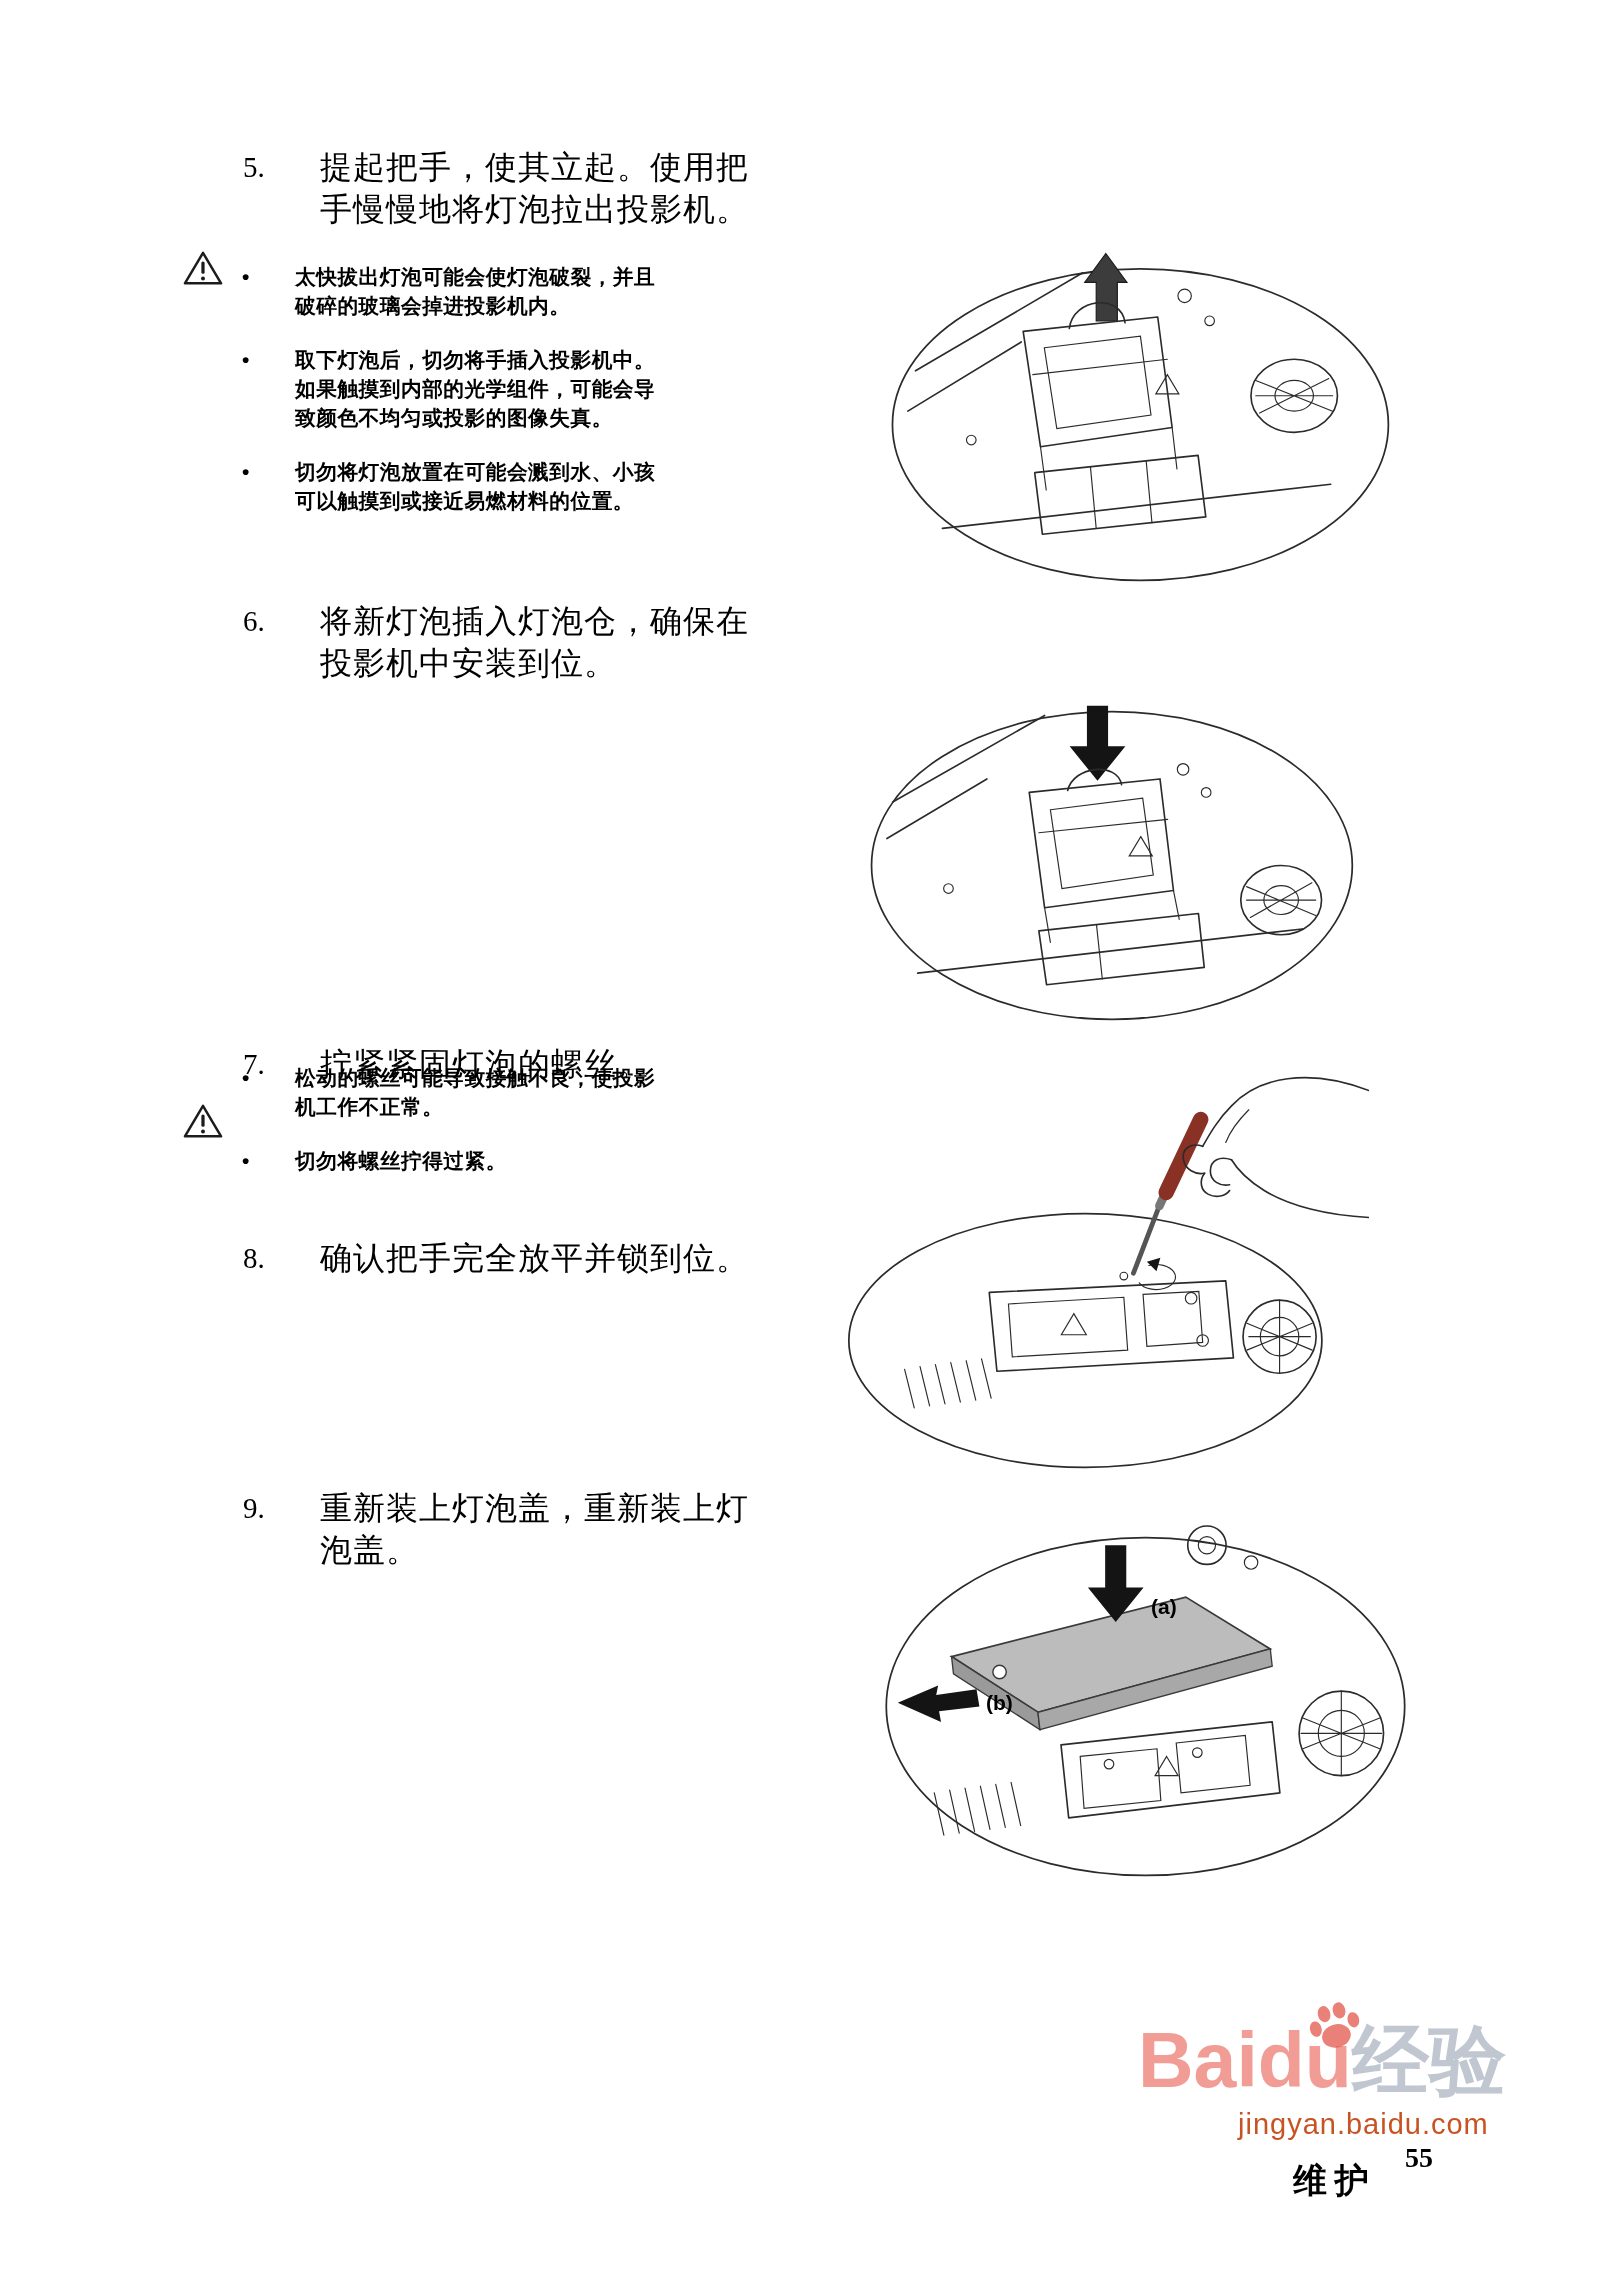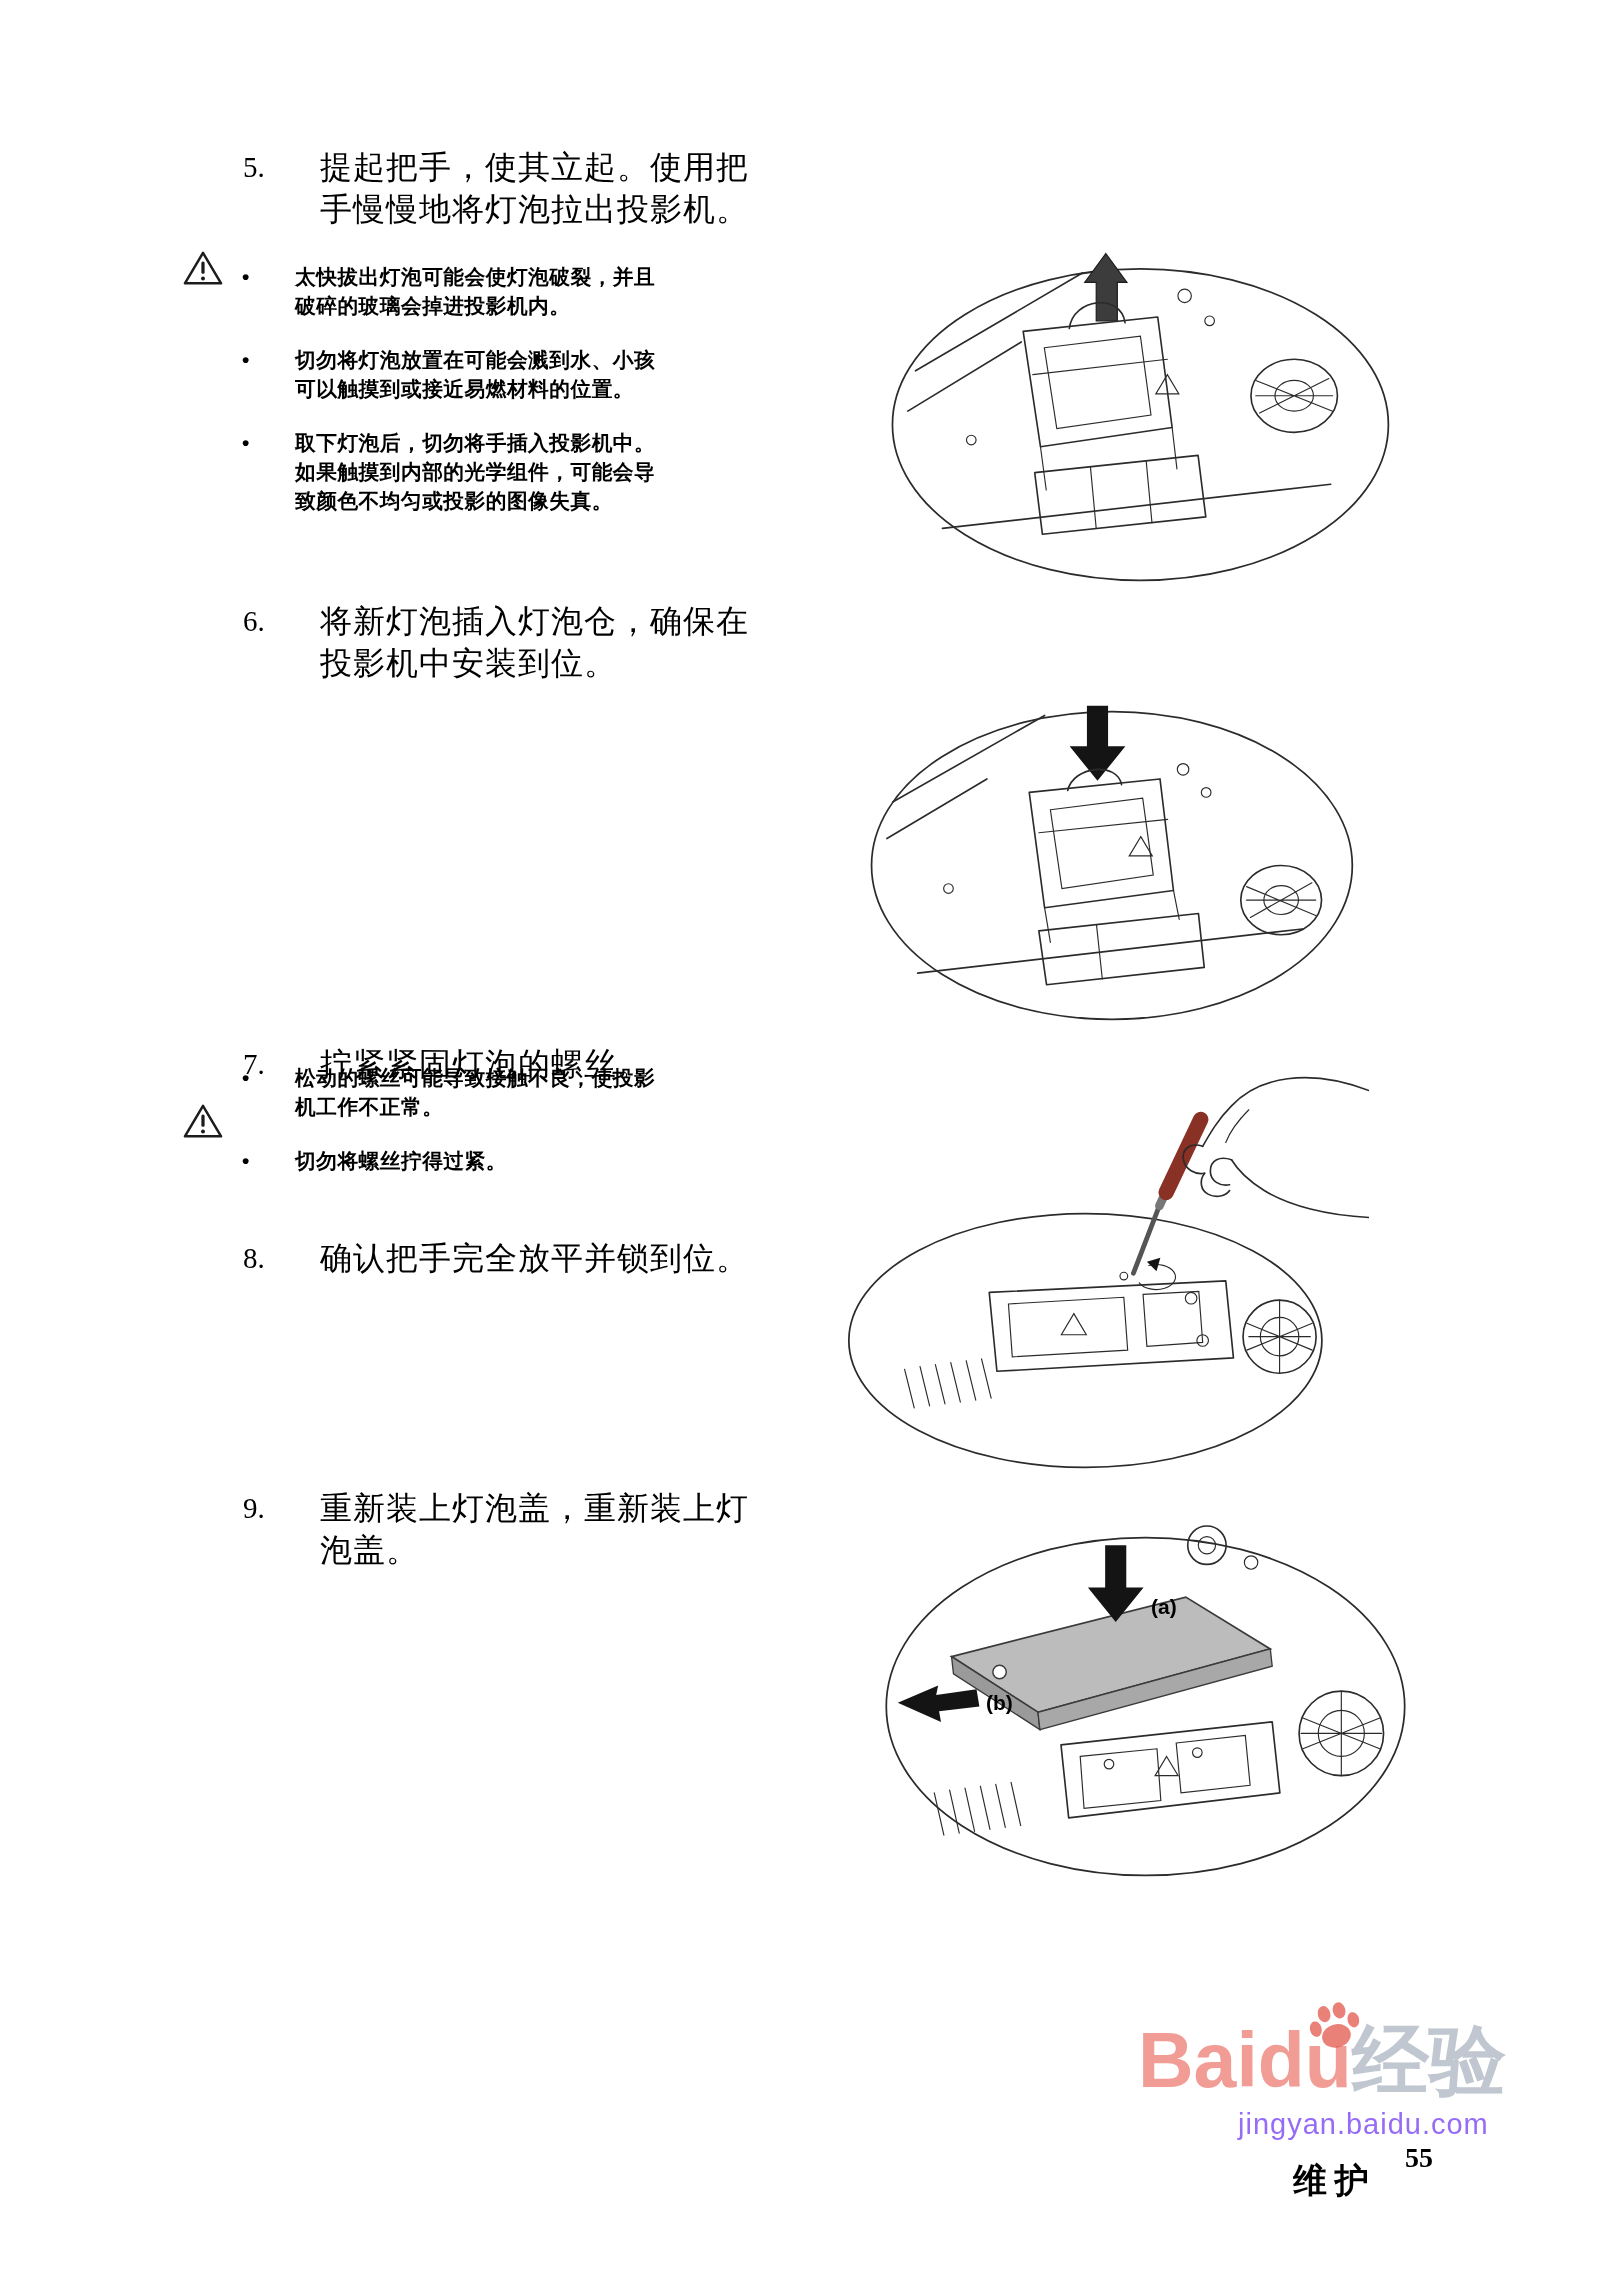--- a/index.html
+++ b/index.html
@@ -40,43 +40,43 @@
     position:absolute; left:1405px; top:2142px; font-size:28px;
     font-family:"Liberation Serif", serif; z-index:3;font-weight:bold;
   }
   
   .wm { position:absolute; left:1138px; top:2016px; z-index:1; }
   .wm-brandline { position:relative; font-size:77px; font-weight:bold; line-height:88px; white-space:nowrap; }
   .wm-brand  { color:rgba(235,118,107,0.72);margin-top:14px; }
   .wm-suffix { color:rgba(168,178,190,0.72); }
   .wm-paw { position:absolute; left:163px; top:-33px; width:58px; height:54px;
             color:rgba(228,98,88,0.8); transform:rotate(-14deg); }
-  .wm-url { margin:3.8px 0 0 100px; font-size:29px; letter-spacing:1px; color:#8b5cf6; opacity:0.9; }
+  .wm-url { margin:3.8px 0 0 100px; font-size:29px; letter-spacing:1px; color:#c2410c; opacity:0.9; }
 </style>
 </head>
 <body>
 
 <div class="page">
 
   <div class="step" style="left:243px; top:146px;">
     <span class="step-num">5.</span>
     <div class="step-text">提起把手，使其立起。使用把手慢慢地将灯泡拉出投影机。</div>
   </div>
 
   <div class="warn-icon" style="left:183px; top:250px;">
     <svg viewBox="0 0 42 38">
       <path d="M21 3 L40 35 L2 35 Z" fill="none" stroke="#1c1c1c" stroke-width="2.6" stroke-linejoin="round"></path>
       <rect x="19.3" y="12" width="3.4" height="13" rx="1.6" fill="#1c1c1c"></rect>
       <circle cx="21" cy="30" r="2.1" fill="#1c1c1c"></circle>
     </svg>
   </div>
   <ul class="warn-list" style="left:242px; top:246px;">
     <li>太快拔出灯泡可能会使灯泡破裂，并且破碎的玻璃会掉进投影机内。</li>
+    <li>取下灯泡后，切勿将手插入投影机中。如果触摸到内部的光学组件，可能会导致颜色不均匀或投影的图像失真。</li>
     <li>切勿将灯泡放置在可能会溅到水、小孩可以触摸到或接近易燃材料的位置。</li>
-    <li>取下灯泡后，切勿将手插入投影机中。如果触摸到内部的光学组件，可能会导致颜色不均匀或投影的图像失真。</li>
   </ul>
 
   <div class="step" style="left:243px; top:600px;">
     <span class="step-num">6.</span>
     <div class="step-text">将新灯泡插入灯泡仓，确保在投影机中安装到位。</div>
   </div>
 
   <div class="step" style="left:243px; top:1043px;">
     <span class="step-num">7.</span>
     <div class="step-text">拧紧紧固灯泡的螺丝。</div>

